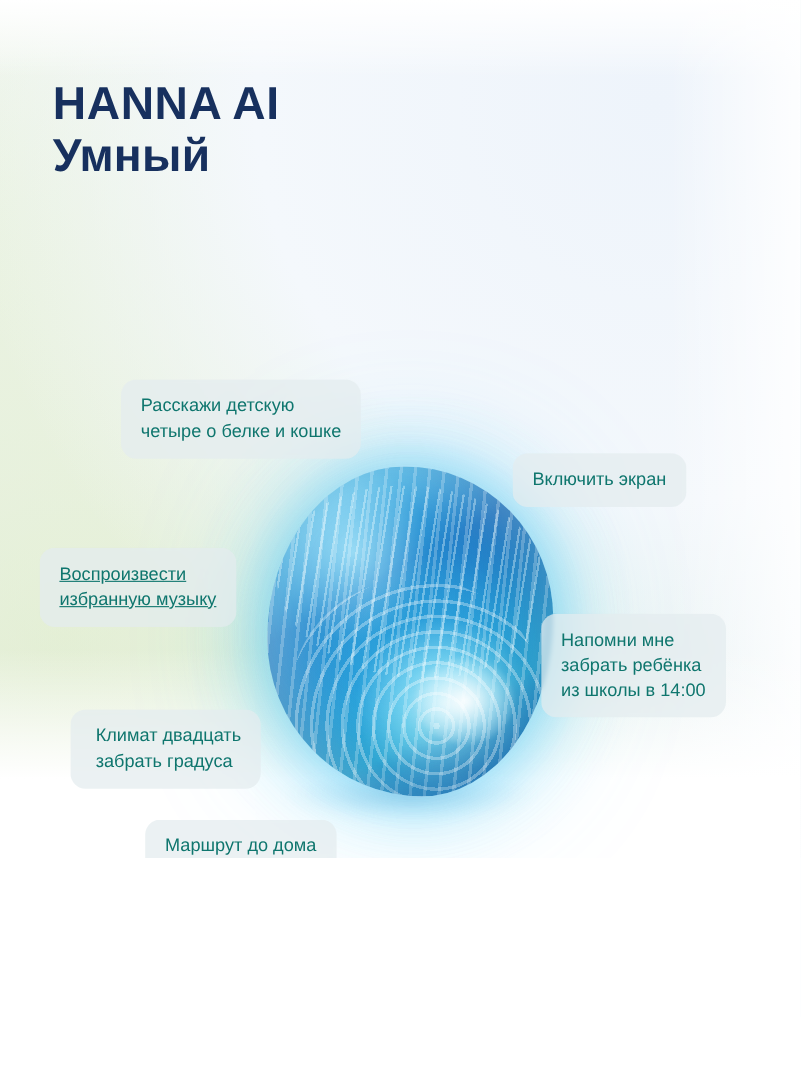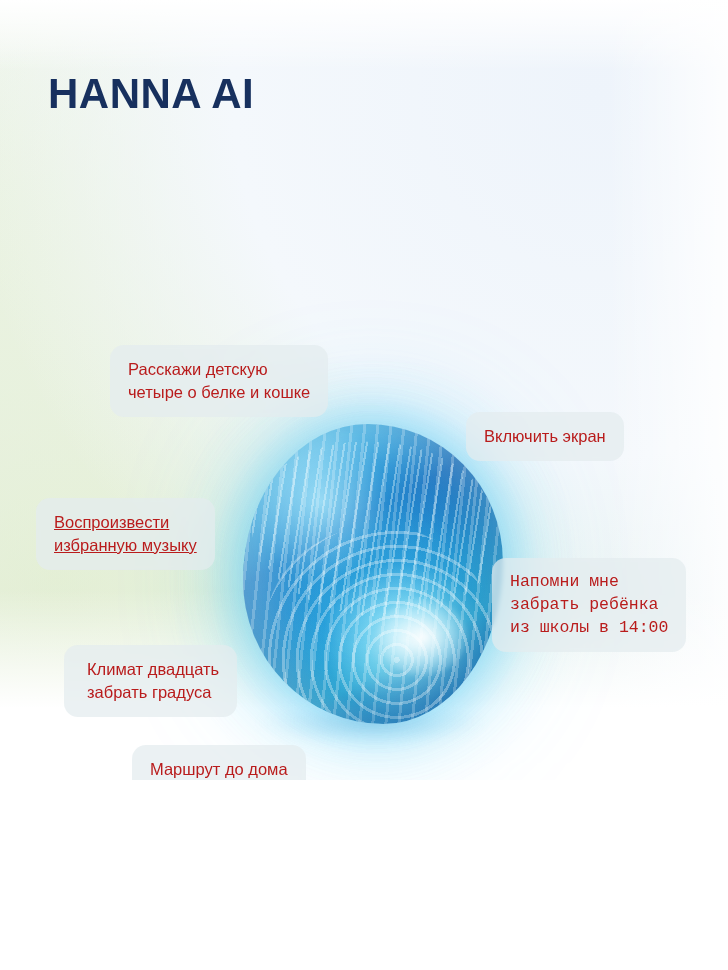--- a/index.html
+++ b/index.html
@@ -166,51 +166,52 @@
     background: radial-gradient(ellipse at 50% 50%, rgba(60,150,200,0.28) 0%, rgba(120,200,235,0.12) 48%, rgba(255,255,255,0) 72%);
     filter: blur(5px);
   }
 
   
   .bubble {
     position: absolute;
     z-index: 5;
     border-radius: 14px;
     background: rgba(227,235,238,0.72);
-    color: #b91c1c;
+    color: #0f766e;
     font-size: 16.5px;
     line-height: 1.38;
     padding: 13px 18px;
     backdrop-filter: blur(2px);
     box-sizing: border-box;
   }
   .bubble span {
     display: block;
     white-space: nowrap;
   }
 
   #bubble-0 { left: 110px; top: 345px; }
   #bubble-1 { left: 466px; top: 412px; }
   #bubble-2 { left: 36px;  top: 498px; text-decoration: underline; }
-  #bubble-3 { left: 492px; top: 558px; font-family: Liberation Mono, monospace; }
+  #bubble-3 { left: 492px; top: 558px; }
   #bubble-4 { left: 64px;  top: 645px; padding-left: 23px; }
   #bubble-5 { left: 132px; top: 745px; }
   #bubble-6 { left: 434px; top: 738px; }
 </style>
 </head>
 <body>
 
 <div id="poster">
 
   <div class="bg-base"></div>
   <div class="bg-white-top"></div>
   <div class="bg-white-right"></div>
 
   <div class="headline">
     <div class="headline-line brand">HANNA AI</div>
+    <div class="headline-line">Умный</div>
   </div>
 
   <div class="orb-wrap">
     <div class="orb-glow"></div>
     <div class="orb">
       <div class="orb-swirl2"></div>
       <div class="orb-highlight"></div>
     </div>
     <div class="orb-shadow"></div>
   </div>

